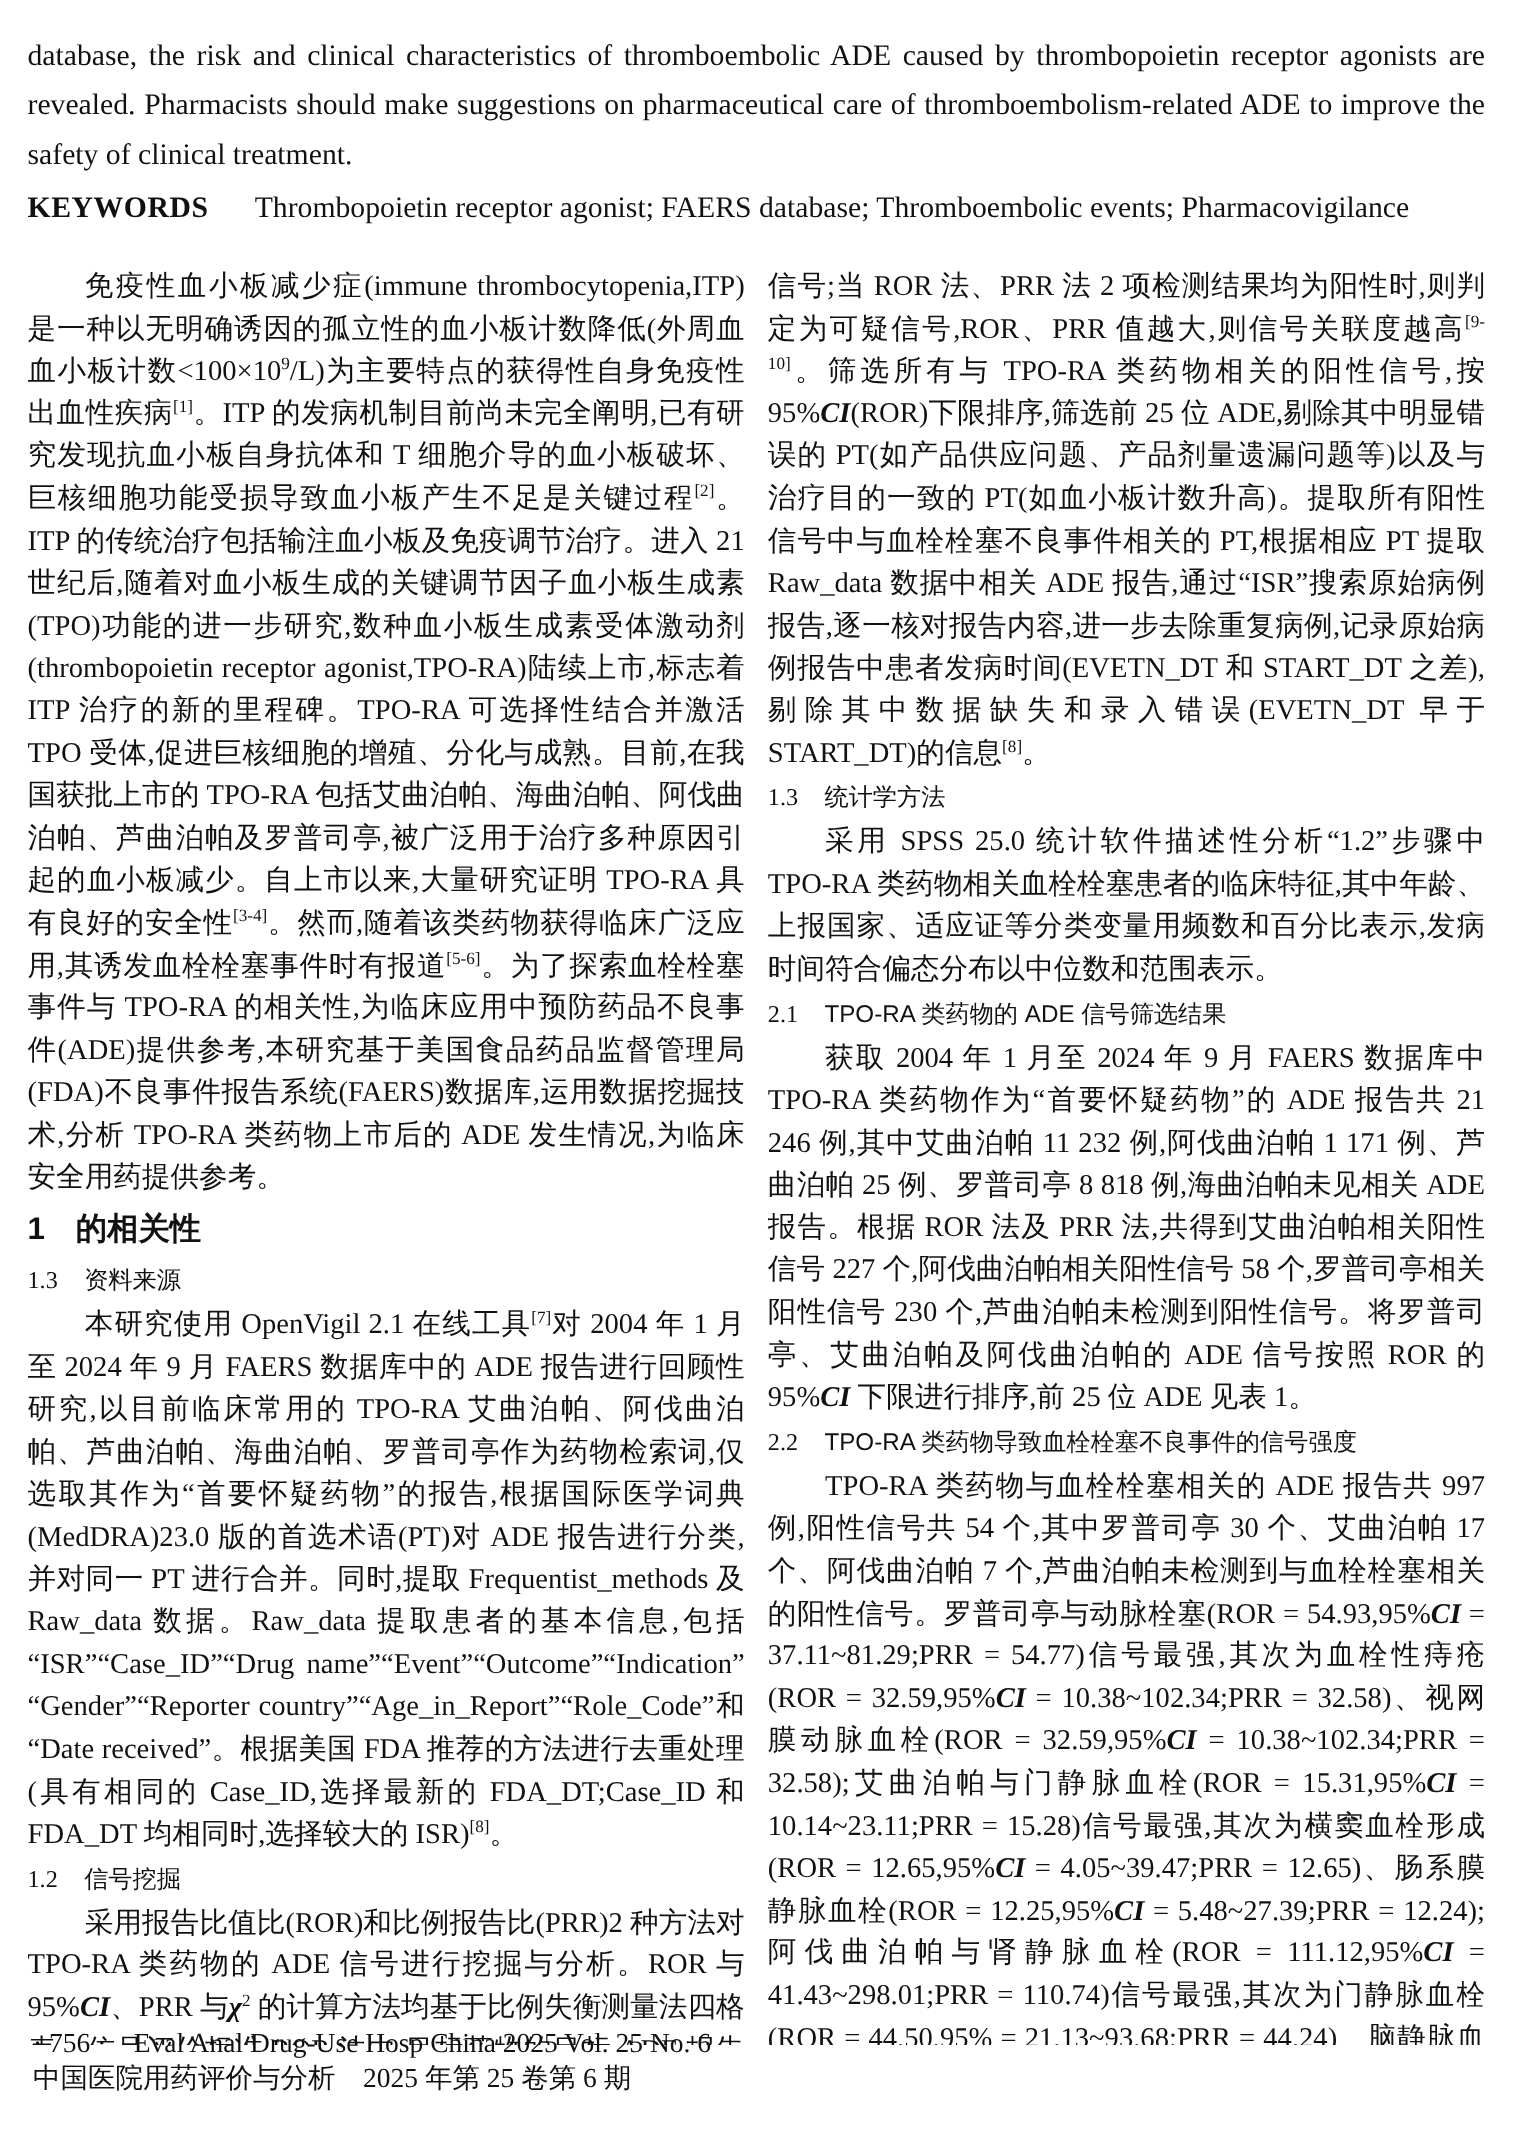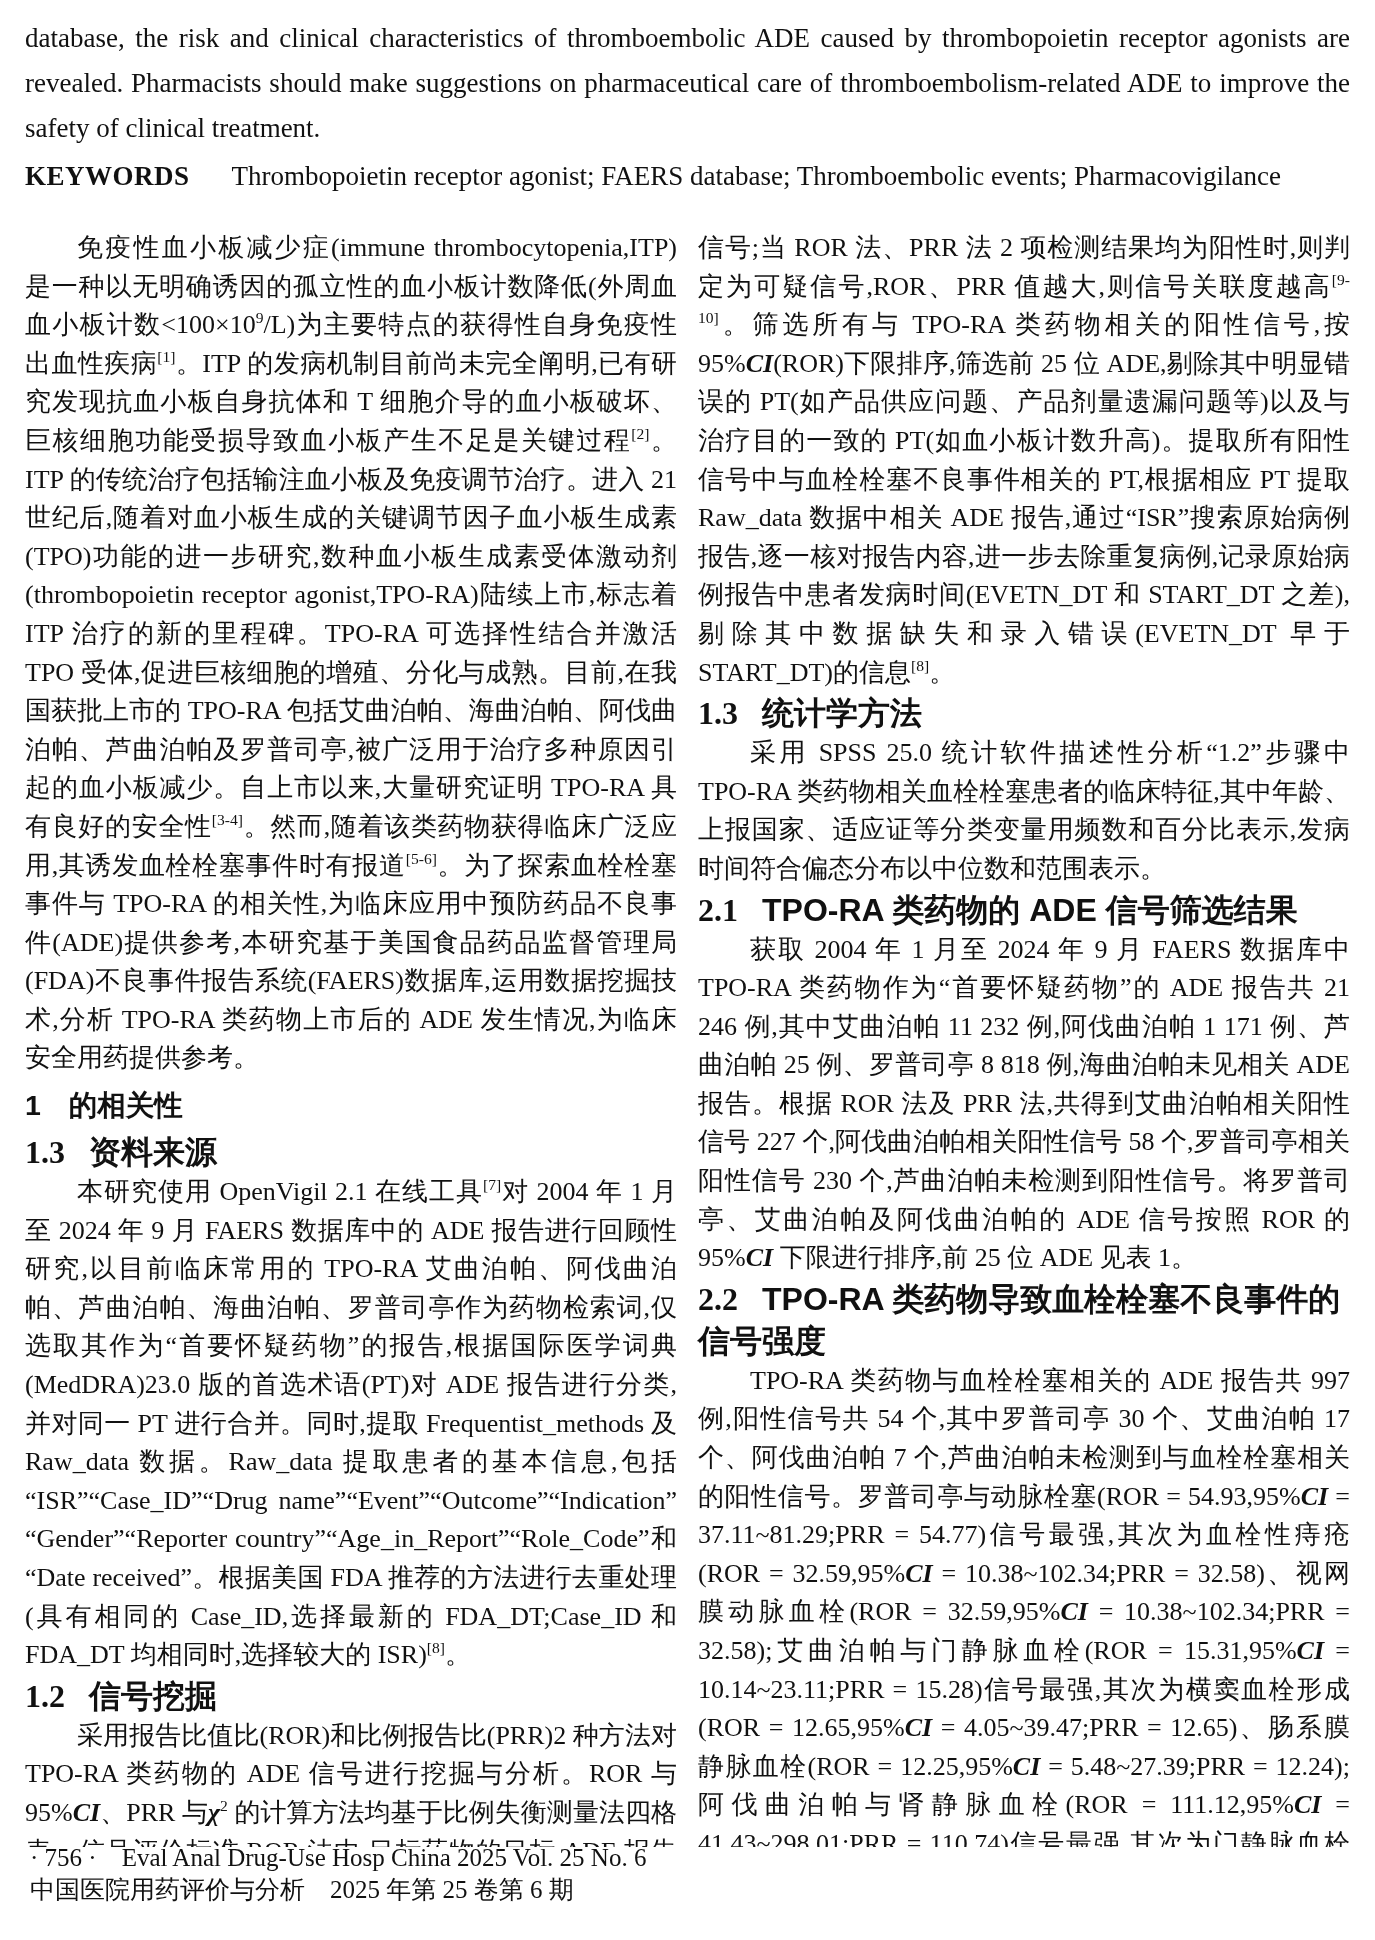--- a/index.html
+++ b/index.html
@@ -2,21 +2,21 @@
 <html lang="zh"><head>
 <meta charset="utf-8">
 <style>
   html,body{margin:0;padding:0;background:#ffffff;}
   body{
     width:1375px;height:1940px;position:relative;
     color:#111;
     font-family:"Liberation Serif","DejaVu Serif",serif;
     overflow:hidden;
   }
-  .page{position:relative;width:100%;height:100%;padding:16px 25px 0 25px;box-sizing:border-box;border-radius:32px;}
+  .page{position:relative;width:100%;height:100%;padding:28px 25px 0 25px;box-sizing:border-box;border-radius:32px;}
   
   .abstract{
     margin:0;font-size:27px;line-height:45px;text-align:justify;
   }
   .kw-line{margin:2px 0 0 0;font-size:27px;line-height:46px;}
   .kw-label{font-weight:bold;margin-right:42px;letter-spacing:.5px;}
   
   .columns{
     display:flex;gap:21px;margin-top:30px;height:1618px;overflow:hidden;
   }
@@ -28,21 +28,21 @@
   p.indent{text-indent:2em;}
   sup{font-size:60%;line-height:0;vertical-align:super;}
   i{font-style:italic;font-weight:bold;}
   .h1{
     margin:3px 0 2px 0;font-family:"Liberation Sans","DejaVu Sans",sans-serif;
     font-weight:bold;font-size:28.5px;line-height:48px;
   }
   .h1 .h-num{margin-right:28px;}
   .h2{
     margin:0;font-family:"Liberation Sans","DejaVu Sans",sans-serif;
-    font-weight:bold;font-size:32px;line-height:42px;
+    font-weight:normal;font-size:22px;line-height:42px;
   }
   .h2 .h-num{margin-right:24px;font-family:"Liberation Serif","DejaVu Serif",serif;}
   
   .footer{
     position:absolute;left:30px;right:25px;bottom:34px;
     display:flex;justify-content:space-between;align-items:baseline;
     font-size:25px;line-height:32px;flex-direction:column;
   }
 </style>
 </head>

